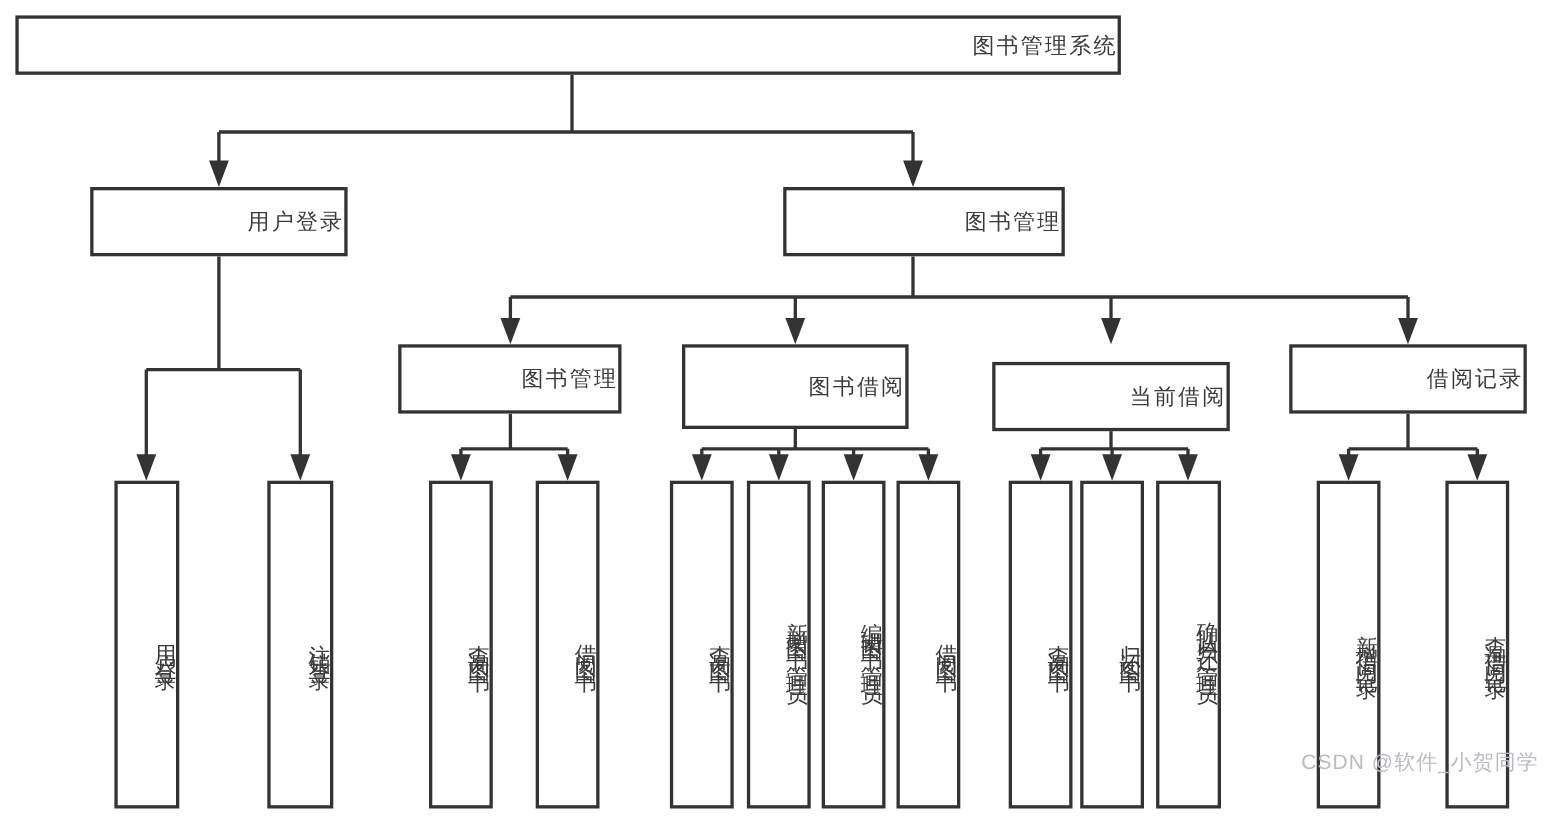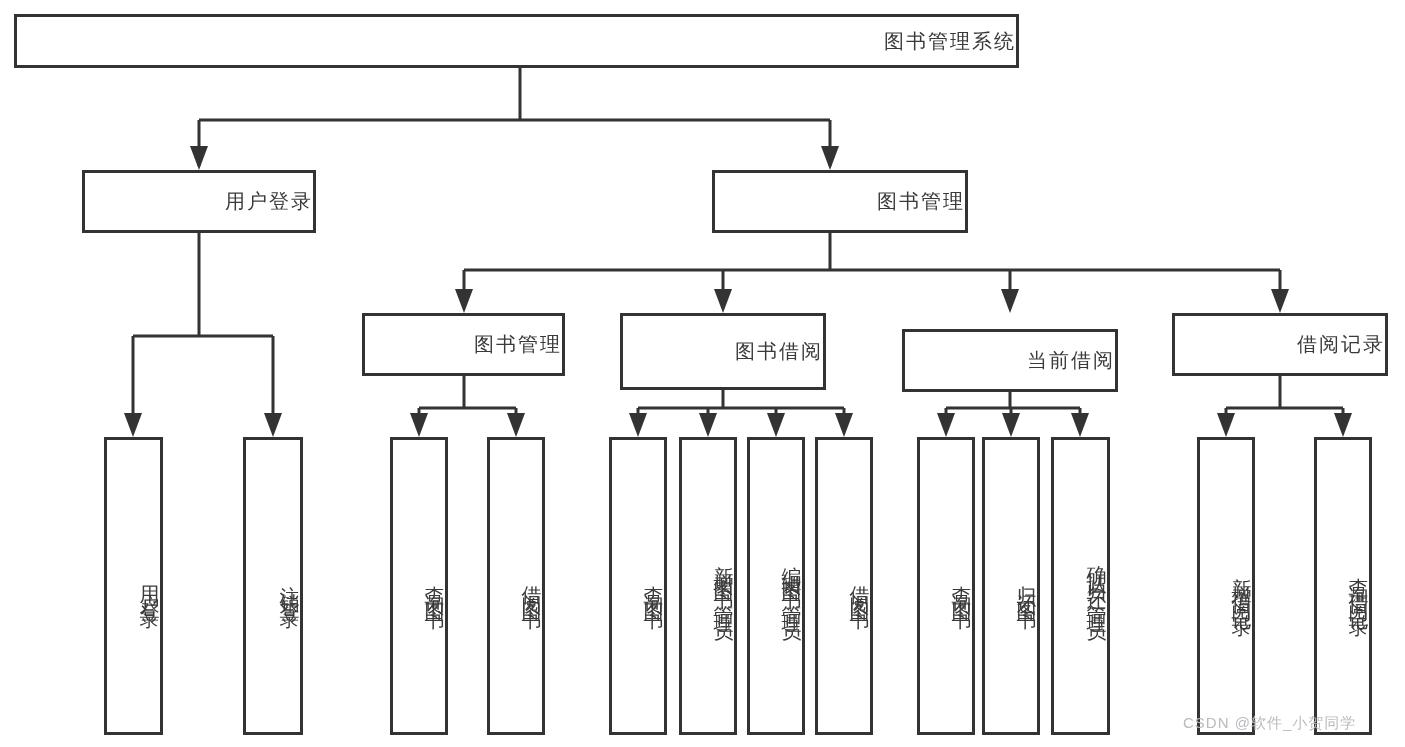--- a/index.html
+++ b/index.html
@@ -55,22 +55,22 @@
   .box.v span {
     writing-mode: vertical-rl;
     font-size: 20px;
     letter-spacing: 8px;
     line-height: 1;
     white-space: nowrap;
   }
   .watermark {
     position: absolute;
     left: 1183px;
-    top: 714px;
-    font-size: 15px;
+    top: 680px;
+    font-size: 19px;
     letter-spacing: 1px;
     color: var(--watermark);
     white-space: nowrap;
   }
 </style>
 </head>
 <body>
 
 <div class="canvas">
 

